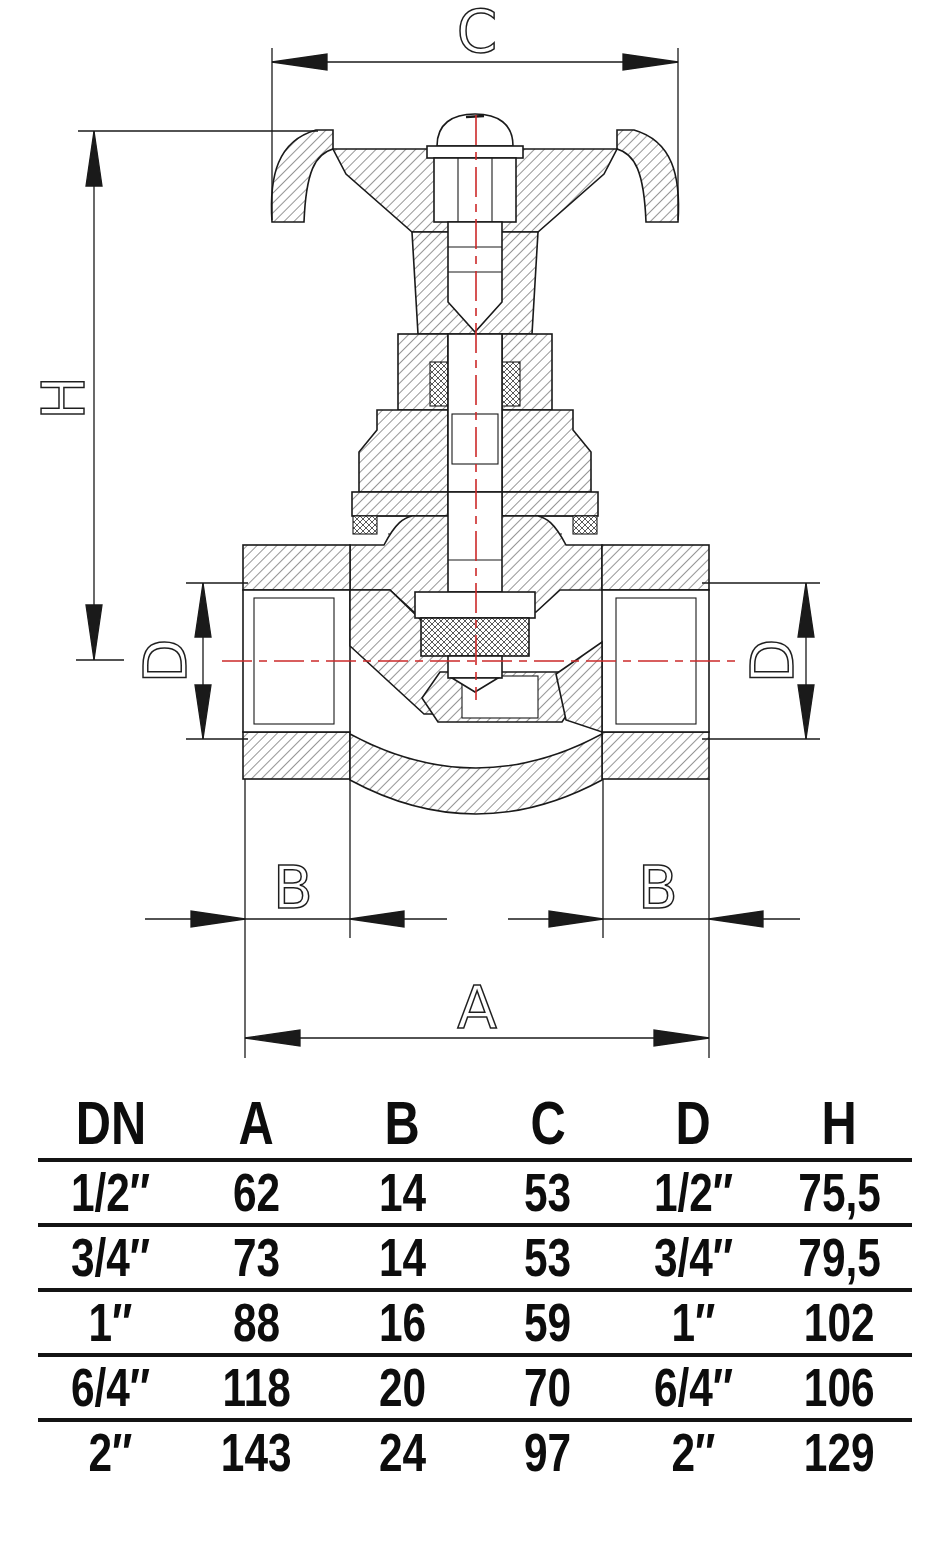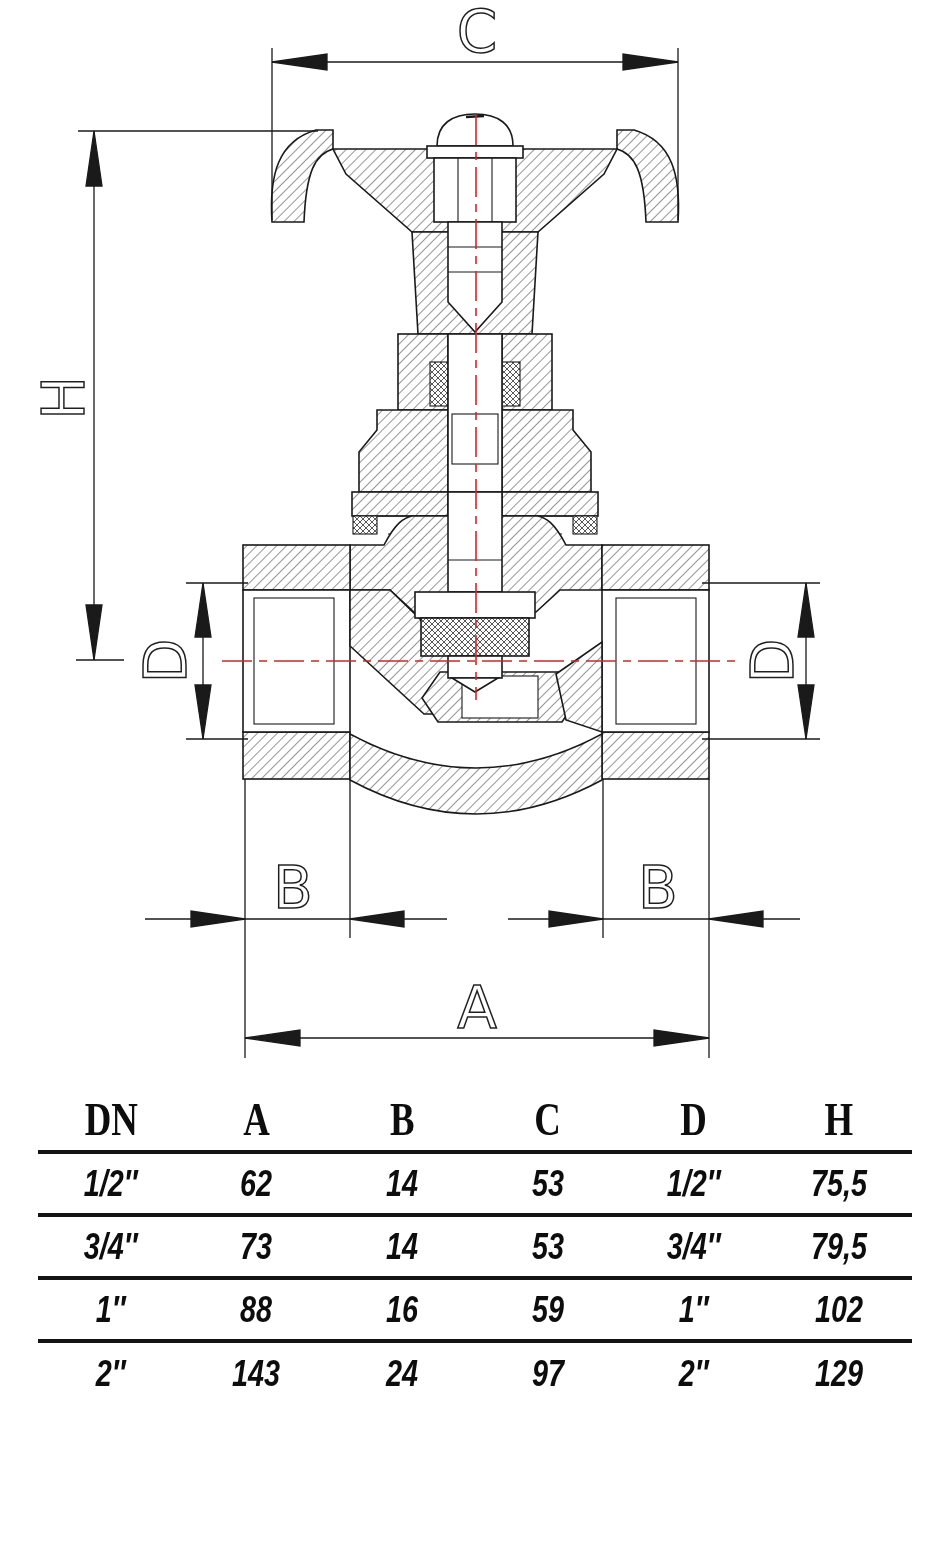--- a/index.html
+++ b/index.html
@@ -5,22 +5,22 @@
   html,body{margin:0;padding:0;background:#fff;}
   body{width:950px;height:1553px;position:relative;font-family:"Liberation Sans","DejaVu Sans",sans-serif;}
   #drawing{position:absolute;top:0;left:0;}
   .dim-label{font-family:"DejaVu Sans",sans-serif;font-size:58px;fill:none;stroke:#1f1f1f;stroke-width:1.5;}
   #table-wrap{position:absolute;top:1088px;left:0;right:0;padding:0 38px;}
   table.dim-table{width:100%;border-collapse:collapse;table-layout:fixed;}
   table.dim-table th,table.dim-table td{text-align:center;vertical-align:middle;padding:0;
     font-weight:bold;color:#0d0d0d;}
   table.dim-table thead tr{height:64px;}
   table.dim-table tbody tr{height:63px;}
-  table.dim-table thead th{border-bottom:4px solid #141414;font-size:46px;font-family:Liberation Serif, serif;}
-  table.dim-table tbody td{border-bottom:4px solid #141414;font-size:36px;font-style:italic;}
+  table.dim-table thead th{border-bottom:4px solid #141414;font-size:61px;}
+  table.dim-table tbody td{border-bottom:4px solid #141414;font-size:53px;}
   table.dim-table tbody tr:last-child td{border-bottom:none;}
   .cnd{display:inline-block;transform:scaleX(0.8);transform-origin:50% 50%;white-space:nowrap;}
 </style>
 </head>
 <body>
 
 <svg id="drawing" width="950" height="1085" viewBox="0 0 950 1085">
   <defs>
     <pattern id="h" patternUnits="userSpaceOnUse" width="7" height="7" patternTransform="rotate(45)">
       <rect width="7" height="7" fill="#ffffff"></rect>
@@ -190,20 +190,28 @@
       </tr>
       <tr>
         <td><span class="cnd">1″</span></td>
         <td><span class="cnd">88</span></td>
         <td><span class="cnd">16</span></td>
         <td><span class="cnd">59</span></td>
         <td><span class="cnd">1″</span></td>
         <td><span class="cnd">102</span></td>
       </tr>
       <tr>
+        <td><span class="cnd">6/4″</span></td>
+        <td><span class="cnd">118</span></td>
+        <td><span class="cnd">20</span></td>
+        <td><span class="cnd">70</span></td>
+        <td><span class="cnd">6/4″</span></td>
+        <td><span class="cnd">106</span></td>
+      </tr>
+      <tr>
         <td><span class="cnd">2″</span></td>
         <td><span class="cnd">143</span></td>
         <td><span class="cnd">24</span></td>
         <td><span class="cnd">97</span></td>
         <td><span class="cnd">2″</span></td>
         <td><span class="cnd">129</span></td>
       </tr>
     </tbody>
   </table>
 </div>

